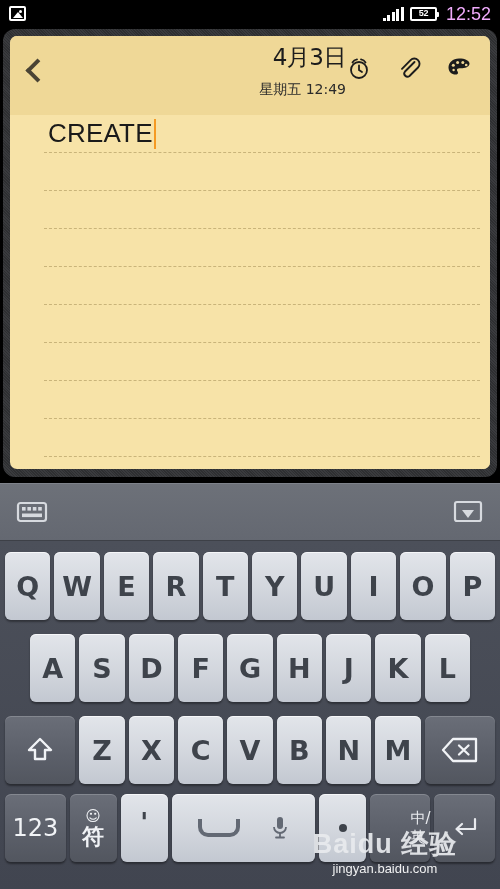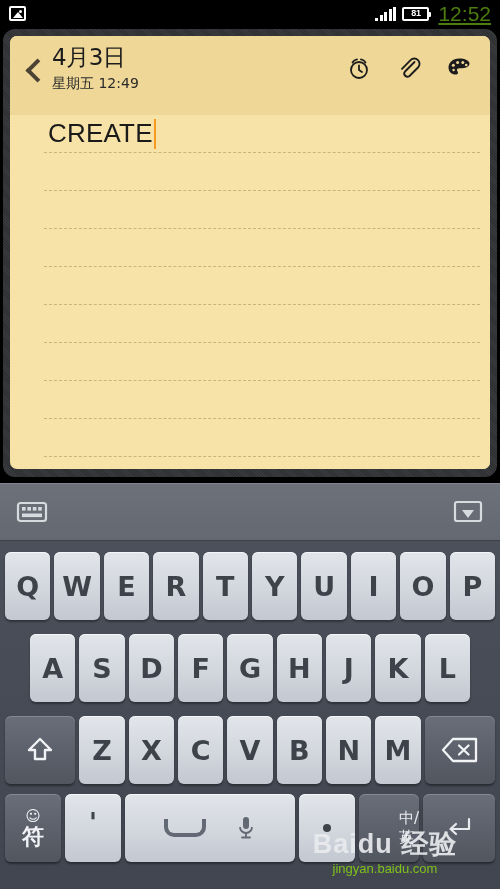--- a/index.html
+++ b/index.html
@@ -95,25 +95,24 @@
     border-radius: 0 1px 1px 0;
   }
   .battery-text {
     font-size: 9px;
     font-weight: bold;
     color: #fff;
     line-height: 1;
     letter-spacing: -0.3px;
   }
   .clock {
-    color: #4d7c0f;
-    font-size: 21px;
+    color: #f0abfc;
+    font-size: 18px;
     letter-spacing: 0px;
     line-height: 1;
-    text-decoration: underline;
   }
 
   
   .note-frame {
     position: absolute;
     left: 3px; top: 29px;
     width: 494px; height: 448px;
     border-radius: 12px;
     background:
       repeating-linear-gradient(45deg, #2e2f31 0px, #2e2f31 1px, #3a3b3e 1px, #3a3b3e 2px);
@@ -122,20 +121,21 @@
     box-shadow: 0 1px 2px rgba(0,0,0,0.6);
   }
   .note-card {
     width: 100%; height: 100%;
     border-radius: 7px;
     overflow: hidden;
     background: #F7E3A8;
     position: relative;
     display: flex;
     flex-direction: column;
+    text-align: right;
   }
 
   
   .note-header {
     height: 79px;
     background: #EFD897;
     box-sizing: border-box;
     padding: 6px 12px 0 4px;
     display: flex;
     align-items: flex-start;
@@ -170,21 +170,21 @@
     font-size: 23px;
     color: #1c1c1c;
     line-height: 28px;
     font-family: "DejaVu Sans", sans-serif;
     letter-spacing: -0.5px;
   }
   .note-sub {
     font-size: 14px;
     color: #2a2a2a;
     line-height: 20px;
-    margin-top: 2px;
+    margin-top: 8px;
     font-family: "DejaVu Sans", sans-serif;
   }
   .header-actions {
     display: flex;
     align-items: center;
     gap: 24px;
     padding-top: 13px;
     padding-right: 6px;
     flex: 0 0 auto;
   }
@@ -356,21 +356,21 @@
   .wm-main {
     font-size: 27px;
     font-weight: bold;
     color: #e9ebee;
     letter-spacing: 1px;
     line-height: 1;
     white-space: nowrap;
   }
   .wm-sub {
     font-size: 13px;
-    color: #84cc16;
+    color: #ffffff;
     line-height: 1;
     margin-top: 4px;
     white-space: nowrap;
   }
 </style>
 </head>
 <body>
 
 <div class="phone">
 
@@ -380,21 +380,21 @@
     </div>
     <div class="status-right">
       <span class="signal">
         <i></i>
           <i></i>
           <i></i>
           <i></i>
           <i></i>
       </span>
       <span class="battery">
-        <span class="battery-text">81</span>
+        <span class="battery-text">52</span>
       </span>
       <span class="clock">12:52</span>
     </div>
   </div>
 
   <div class="note-frame">
     <div class="note-card">
 
       <div class="note-header">
         <div class="back-btn">
@@ -520,20 +520,21 @@
         <div class="key">M</div>
         <div class="key dark back">
           <svg width="40" height="28" viewBox="0 0 40 28">
             <path d="M13 3 L36 3 L36 25 L13 25 L3 14 Z" fill="none" stroke="#f1f3f6" stroke-width="2.3" stroke-linejoin="round"></path>
             <path d="M19 9.5 L28.5 18.5 M28.5 9.5 L19 18.5" stroke="#f1f3f6" stroke-width="2.3" stroke-linecap="round"></path>
           </svg>
         </div>
       </div>
 
       <div class="kb-row r4">
+        <div class="key dark num">123</div>
 
         <div class="key dark sym">
           <span class="sym-stack">
             <span class="sym-emoji">☺</span>
             <span class="sym-char">符</span>
           </span>
         </div>
 
         <div class="key apos">
           <span class="apos-glyph">'</span>

